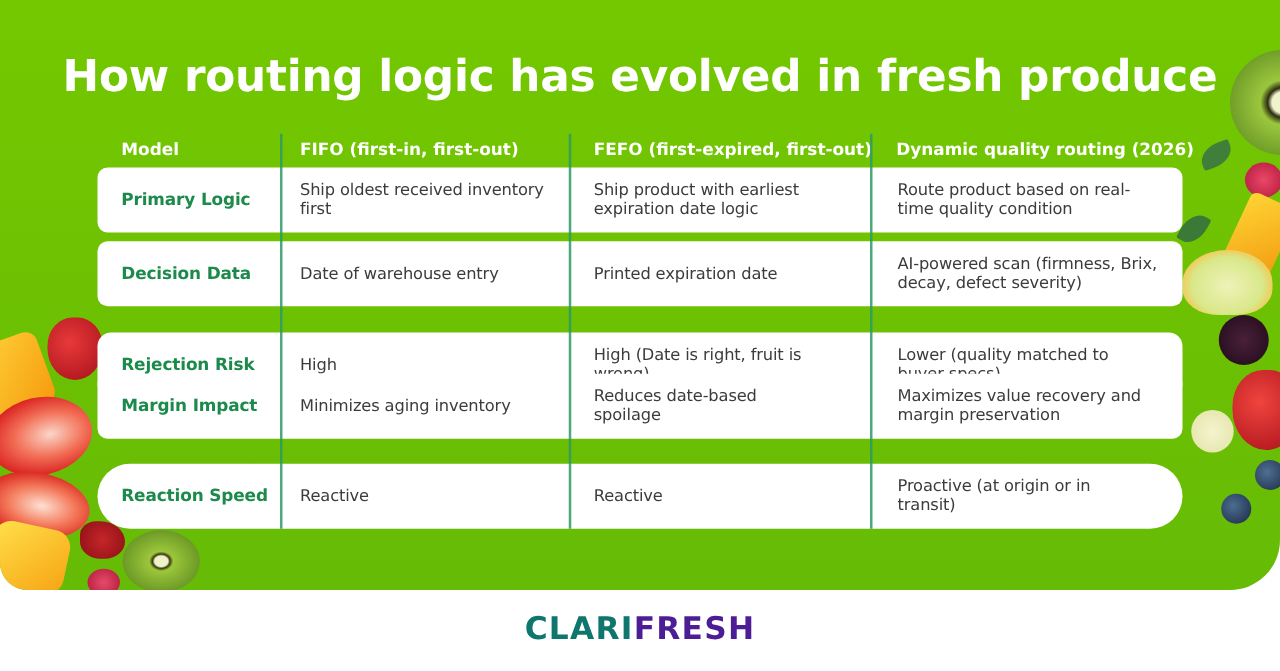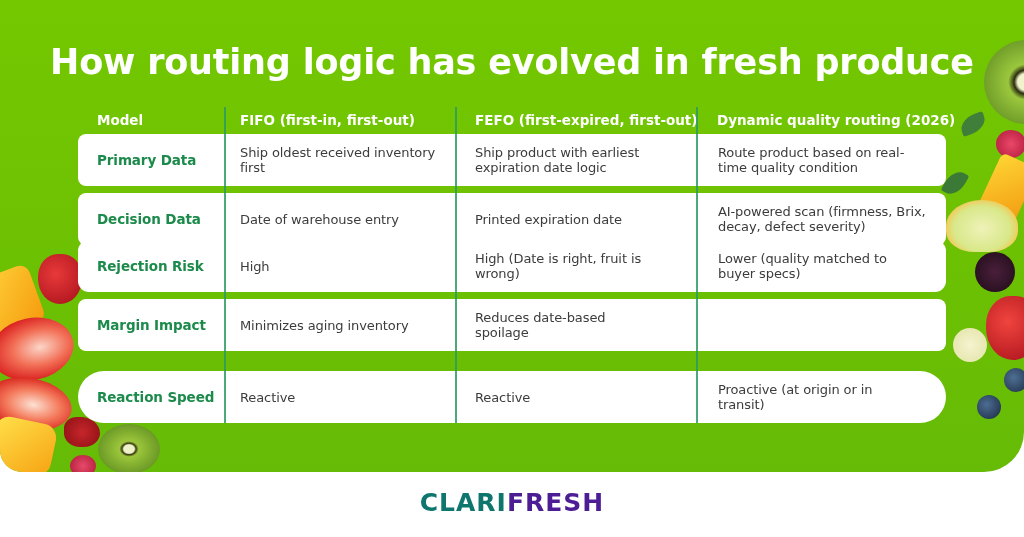--- a/index.html
+++ b/index.html
@@ -77,44 +77,45 @@
   <div class="fruit" style="left:977px;top:395px;width:24px;height:24px;background:radial-gradient(circle at 40% 40%, #4c6d91, #1a2842);"></div>
 
   <div class="title">How routing logic has evolved in fresh produce</div>
 
   <div class="col-header" style="left:97px;">Model</div>
   <div class="col-header" style="left:240px;">FIFO (first-in, first-out)</div>
   <div class="col-header" style="left:475px;">FEFO (first-expired, first-out)</div>
   <div class="col-header" style="left:717px;">Dynamic quality routing (2026)</div>
 
   <div class="row" style="top:134px;">
-    <div class="cell label" style="left:19px;width:140px;">Primary Data</div>
+    <div class="cell label" style="left:19px;width:140px;">Primary Logic</div>
     <div class="cell" style="left:162px;width:215px;">Ship oldest received inventory first</div>
     <div class="cell" style="left:397px;width:200px;">Ship product with earliest expiration date logic</div>
     <div class="cell" style="left:640px;width:215px;">Route product based on real-time quality condition</div>
   </div>
 
   <div class="row" style="top:193px;">
     <div class="cell label" style="left:19px;width:140px;">Decision Data</div>
     <div class="cell" style="left:162px;width:215px;">Date of warehouse entry</div>
     <div class="cell" style="left:397px;width:200px;">Printed expiration date</div>
     <div class="cell" style="left:640px;width:215px;">AI-powered scan (firmness, Brix, decay, defect severity)</div>
   </div>
 
-  <div class="row" style="top:240px;border-radius:11px;">
+  <div class="row" style="top:266px;border-radius:11px;">
     <div class="cell label" style="left:19px;width:140px;">Rejection Risk</div>
     <div class="cell" style="left:162px;width:215px;">High</div>
     <div class="cell" style="left:397px;width:200px;">High (Date is right, fruit is wrong)</div>
     <div class="cell" style="left:640px;width:200px;">Lower (quality matched to buyer specs)</div>
   </div>
 
   <div class="row" style="top:299px;">
     <div class="cell label" style="left:19px;width:140px;">Margin Impact</div>
     <div class="cell" style="left:162px;width:215px;">Minimizes aging inventory</div>
     <div class="cell" style="left:397px;width:170px;">Reduces date-based spoilage</div>
+    <div class="cell" style="left:640px;width:220px;">Maximizes value recovery and margin preservation</div>
   </div>
 
   <div class="row" style="top:371px;border-radius:26px;">
     <div class="cell label" style="left:19px;width:140px;">Reaction Speed</div>
     <div class="cell" style="left:162px;width:215px;">Reactive</div>
     <div class="cell" style="left:397px;width:200px;">Reactive</div>
     <div class="cell" style="left:640px;width:180px;">Proactive (at origin or in transit)</div>
   </div>
 
   <div class="divider" style="left:224px;"></div>

